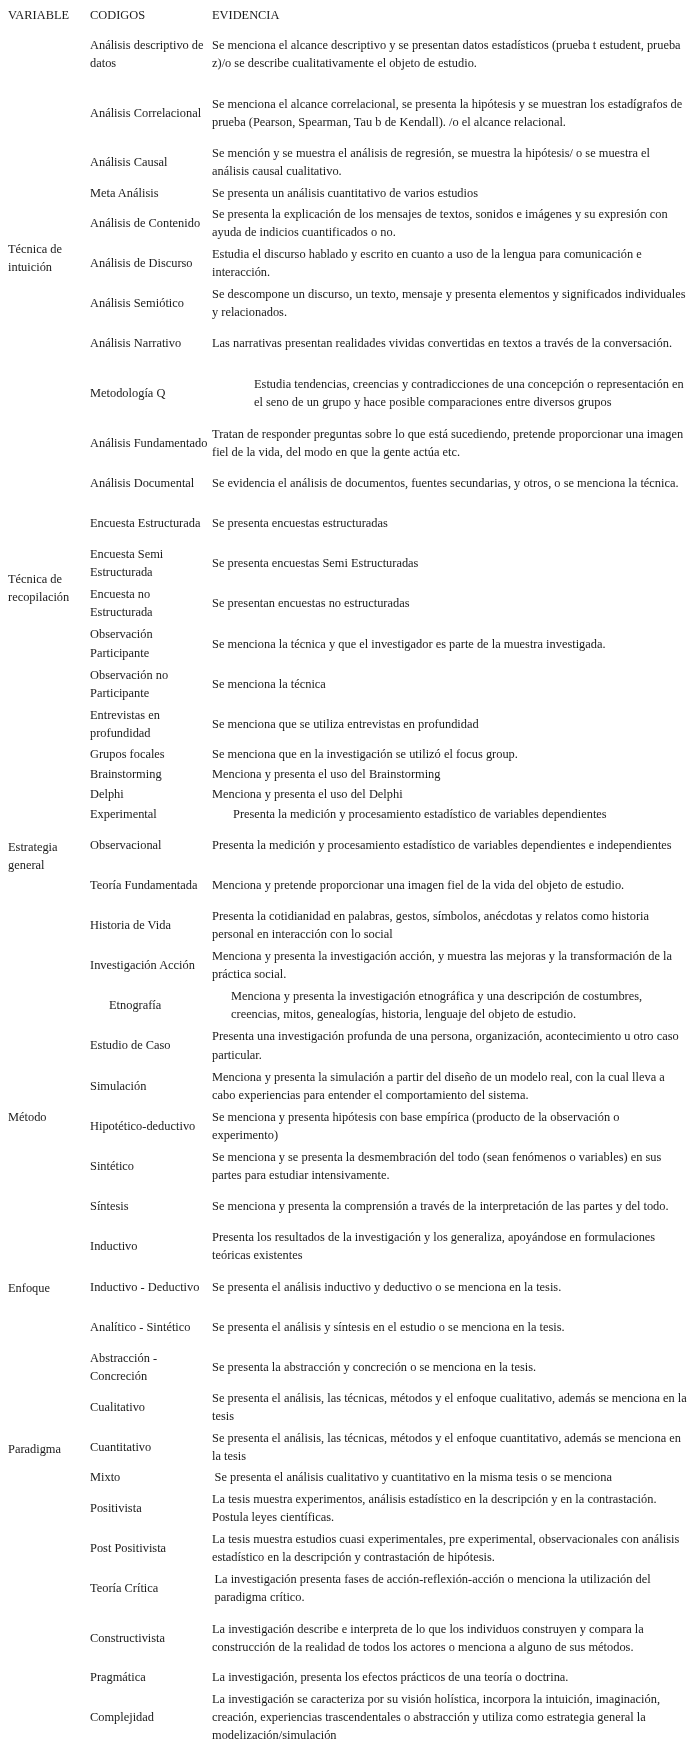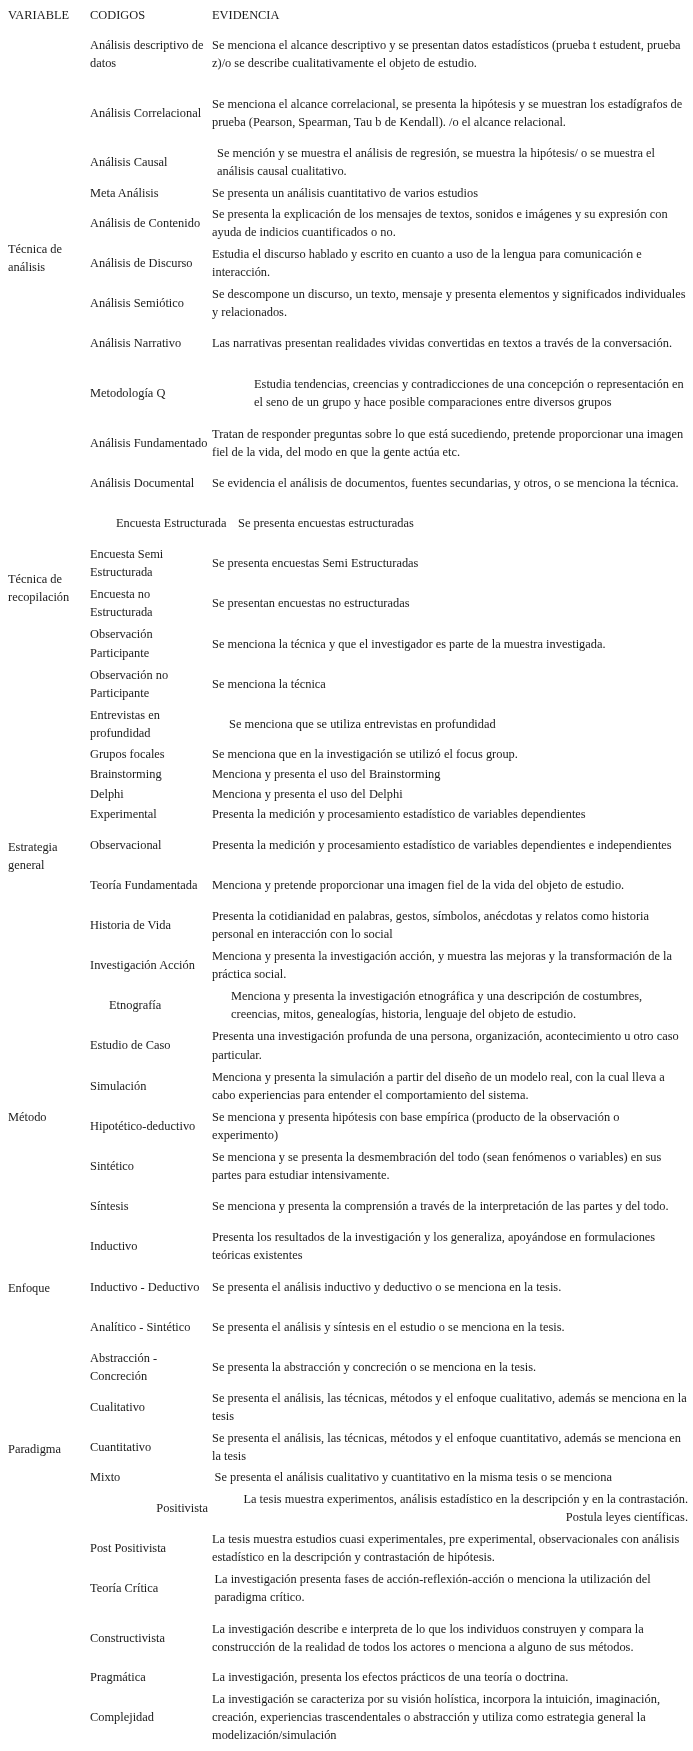--- a/index.html
+++ b/index.html
@@ -14,37 +14,37 @@
   #rows { position:absolute; top:25px; left:0; width:693px; }
 </style>
 </head>
 <body>
 
 <div class="table">
   <div class="hdr" style="left:8px">VARIABLE</div>
   <div class="hdr" style="left:90px">CODIGOS</div>
   <div class="hdr" style="left:212px">EVIDENCIA</div>
   <div id="vars">
-      <div class="var" style="top: 240px;">Técnica de análisis</div>
+      <div class="var" style="top: 240px;">Técnica de intuición</div>
       <div class="var" style="top: 570px;">Técnica de recopilación</div>
       <div class="var" style="top: 838px;">Estrategia general</div>
       <div class="var" style="top: 1108px;">Método</div>
       <div class="var" style="top: 1279px;">Enfoque</div>
       <div class="var" style="top: 1440px;">Paradigma</div>
     </div>
   <div id="rows">
       <div class="row" style="height: 58.18px;">
         <div class="code">Análisis descriptivo de datos</div>
         <div class="evid">Se menciona el alcance descriptivo y se presentan datos estadísticos (prueba t estudent, prueba z)/o se describe cualitativamente el objeto de estudio.</div>
       </div>
       <div class="row" style="height: 59.23px;">
         <div class="code">Análisis Correlacional</div>
         <div class="evid">Se menciona el alcance correlacional, se presenta la hipótesis y se muestran los estadígrafos de prueba (Pearson, Spearman, Tau b de Kendall). /o el alcance relacional.</div>
       </div>
-      <div class="row" style="height: 40.19px; justify-content: flex-end;">
+      <div class="row" style="height: 40.19px;">
         <div class="code">Análisis Causal</div>
         <div class="evid">Se mención y se muestra el análisis de regresión, se muestra la hipótesis/ o se muestra el análisis causal cualitativo.</div>
       </div>
       <div class="row" style="height: 20.1px;">
         <div class="code">Meta Análisis</div>
         <div class="evid">Se presenta un análisis cuantitativo de varios estudios</div>
       </div>
       <div class="row" style="height: 40.19px;">
         <div class="code">Análisis de Contenido</div>
         <div class="evid">Se presenta la explicación de los mensajes de textos, sonidos e imágenes y su expresión con ayuda de indicios cuantificados o no.</div>
@@ -66,57 +66,57 @@
         <div class="evid">Estudia tendencias, creencias y contradicciones de una concepción o representación en el seno de un grupo y hace posible comparaciones entre diversos grupos</div>
       </div>
       <div class="row" style="height: 40.19px; align-items: center;">
         <div class="code">Análisis Fundamentado</div>
         <div class="evid">Tratan de responder preguntas sobre lo que está sucediendo, pretende proporcionar una imagen fiel de la vida, del modo en que la gente actúa etc.</div>
       </div>
       <div class="row" style="height: 40.19px;">
         <div class="code">Análisis Documental</div>
         <div class="evid">Se evidencia el análisis de documentos, fuentes secundarias, y otros, o se menciona la técnica.</div>
       </div>
-      <div class="row" style="height: 40.19px; margin-left: 26px;">
+      <div class="row" style="height: 40.19px;">
         <div class="code">Encuesta Estructurada</div>
         <div class="evid">Se presenta encuestas estructuradas</div>
       </div>
       <div class="row" style="height: 40.19px;">
         <div class="code">Encuesta Semi Estructurada</div>
         <div class="evid">Se presenta encuestas Semi Estructuradas</div>
       </div>
       <div class="row" style="height: 40.19px;">
         <div class="code">Encuesta no Estructurada</div>
         <div class="evid">Se presentan encuestas no estructuradas</div>
       </div>
       <div class="row" style="height: 40.19px;">
         <div class="code">Observación Participante</div>
         <div class="evid">Se menciona la técnica y que el investigador es parte de la muestra investigada.</div>
       </div>
       <div class="row" style="height: 40.19px;">
         <div class="code">Observación no Participante</div>
         <div class="evid">Se menciona la técnica</div>
       </div>
-      <div class="row" style="height: 40.19px; padding-left: 17px;">
+      <div class="row" style="height: 40.19px;">
         <div class="code">Entrevistas en profundidad</div>
         <div class="evid">Se menciona que se utiliza entrevistas en profundidad</div>
       </div>
       <div class="row" style="height: 20.1px;">
         <div class="code">Grupos focales</div>
         <div class="evid">Se menciona que en la investigación se utilizó el focus group.</div>
       </div>
       <div class="row" style="height: 20.1px;">
         <div class="code">Brainstorming</div>
         <div class="evid">Menciona y presenta el uso del Brainstorming</div>
       </div>
       <div class="row" style="height: 20.1px;">
         <div class="code">Delphi</div>
         <div class="evid">Menciona y presenta el uso del Delphi</div>
       </div>
-      <div class="row" style="height: 20.1px;">
+      <div class="row" style="height: 20.1px; padding-left: 21px;">
         <div class="code">Experimental</div>
         <div class="evid">Presenta la medición y procesamiento estadístico de variables dependientes</div>
       </div>
       <div class="row" style="height: 40.19px;">
         <div class="code">Observacional</div>
         <div class="evid">Presenta la medición y procesamiento estadístico de variables dependientes e independientes</div>
       </div>
       <div class="row" style="height: 40.19px;">
         <div class="code">Teoría Fundamentada</div>
         <div class="evid">Menciona y pretende proporcionar una imagen fiel de la vida del objeto de estudio.</div>
@@ -174,21 +174,21 @@
         <div class="evid">Se presenta el análisis, las técnicas, métodos y el enfoque cualitativo, además se menciona en la tesis</div>
       </div>
       <div class="row" style="height: 40.19px;">
         <div class="code">Cuantitativo</div>
         <div class="evid">Se presenta el análisis, las técnicas, métodos y el enfoque cuantitativo, además se menciona en la tesis</div>
       </div>
       <div class="row" style="height: 20.1px; justify-content: center;">
         <div class="code">Mixto</div>
         <div class="evid">Se presenta el análisis cualitativo y cuantitativo en la misma tesis o se menciona</div>
       </div>
-      <div class="row" style="height: 40.19px; text-align: right;">
+      <div class="row" style="height: 40.19px;">
         <div class="code">Positivista</div>
         <div class="evid">La tesis muestra experimentos, análisis estadístico en la descripción y en la contrastación. Postula leyes científicas.</div>
       </div>
       <div class="row" style="height: 40.19px;">
         <div class="code">Post Positivista</div>
         <div class="evid">La tesis muestra estudios cuasi experimentales, pre experimental, observacionales con análisis estadístico en la descripción y contrastación de hipótesis.</div>
       </div>
       <div class="row" style="height: 40.19px; justify-content: center;">
         <div class="code">Teoría Crítica</div>
         <div class="evid">La investigación presenta fases de acción-reflexión-acción o menciona la utilización del paradigma crítico.</div>

